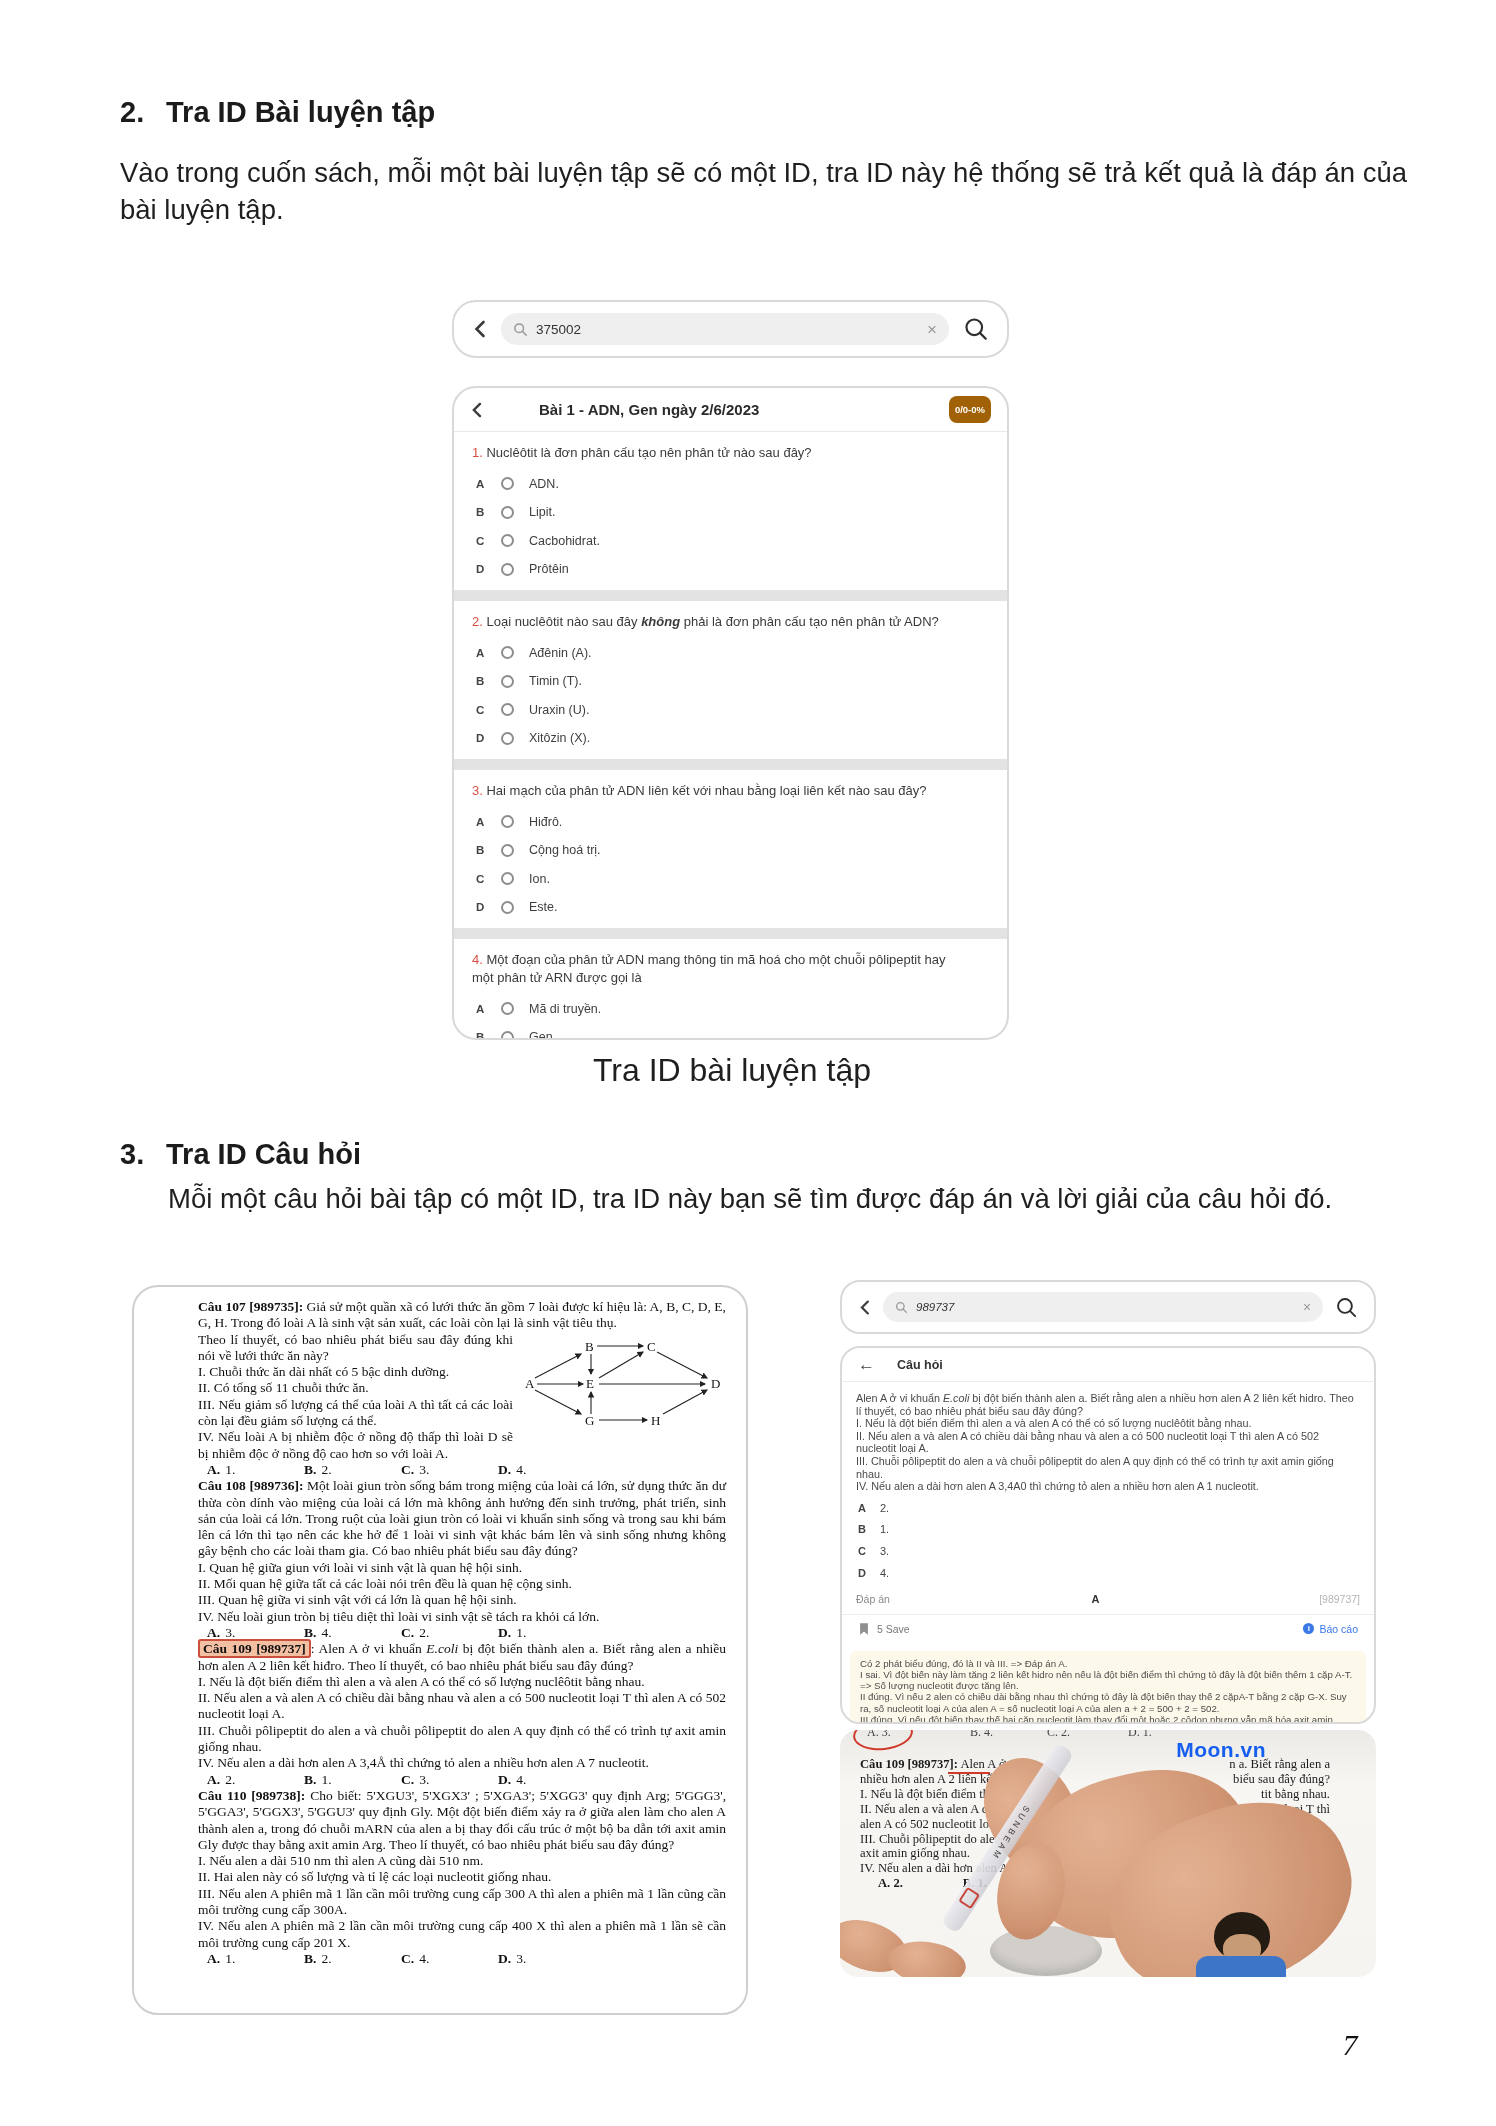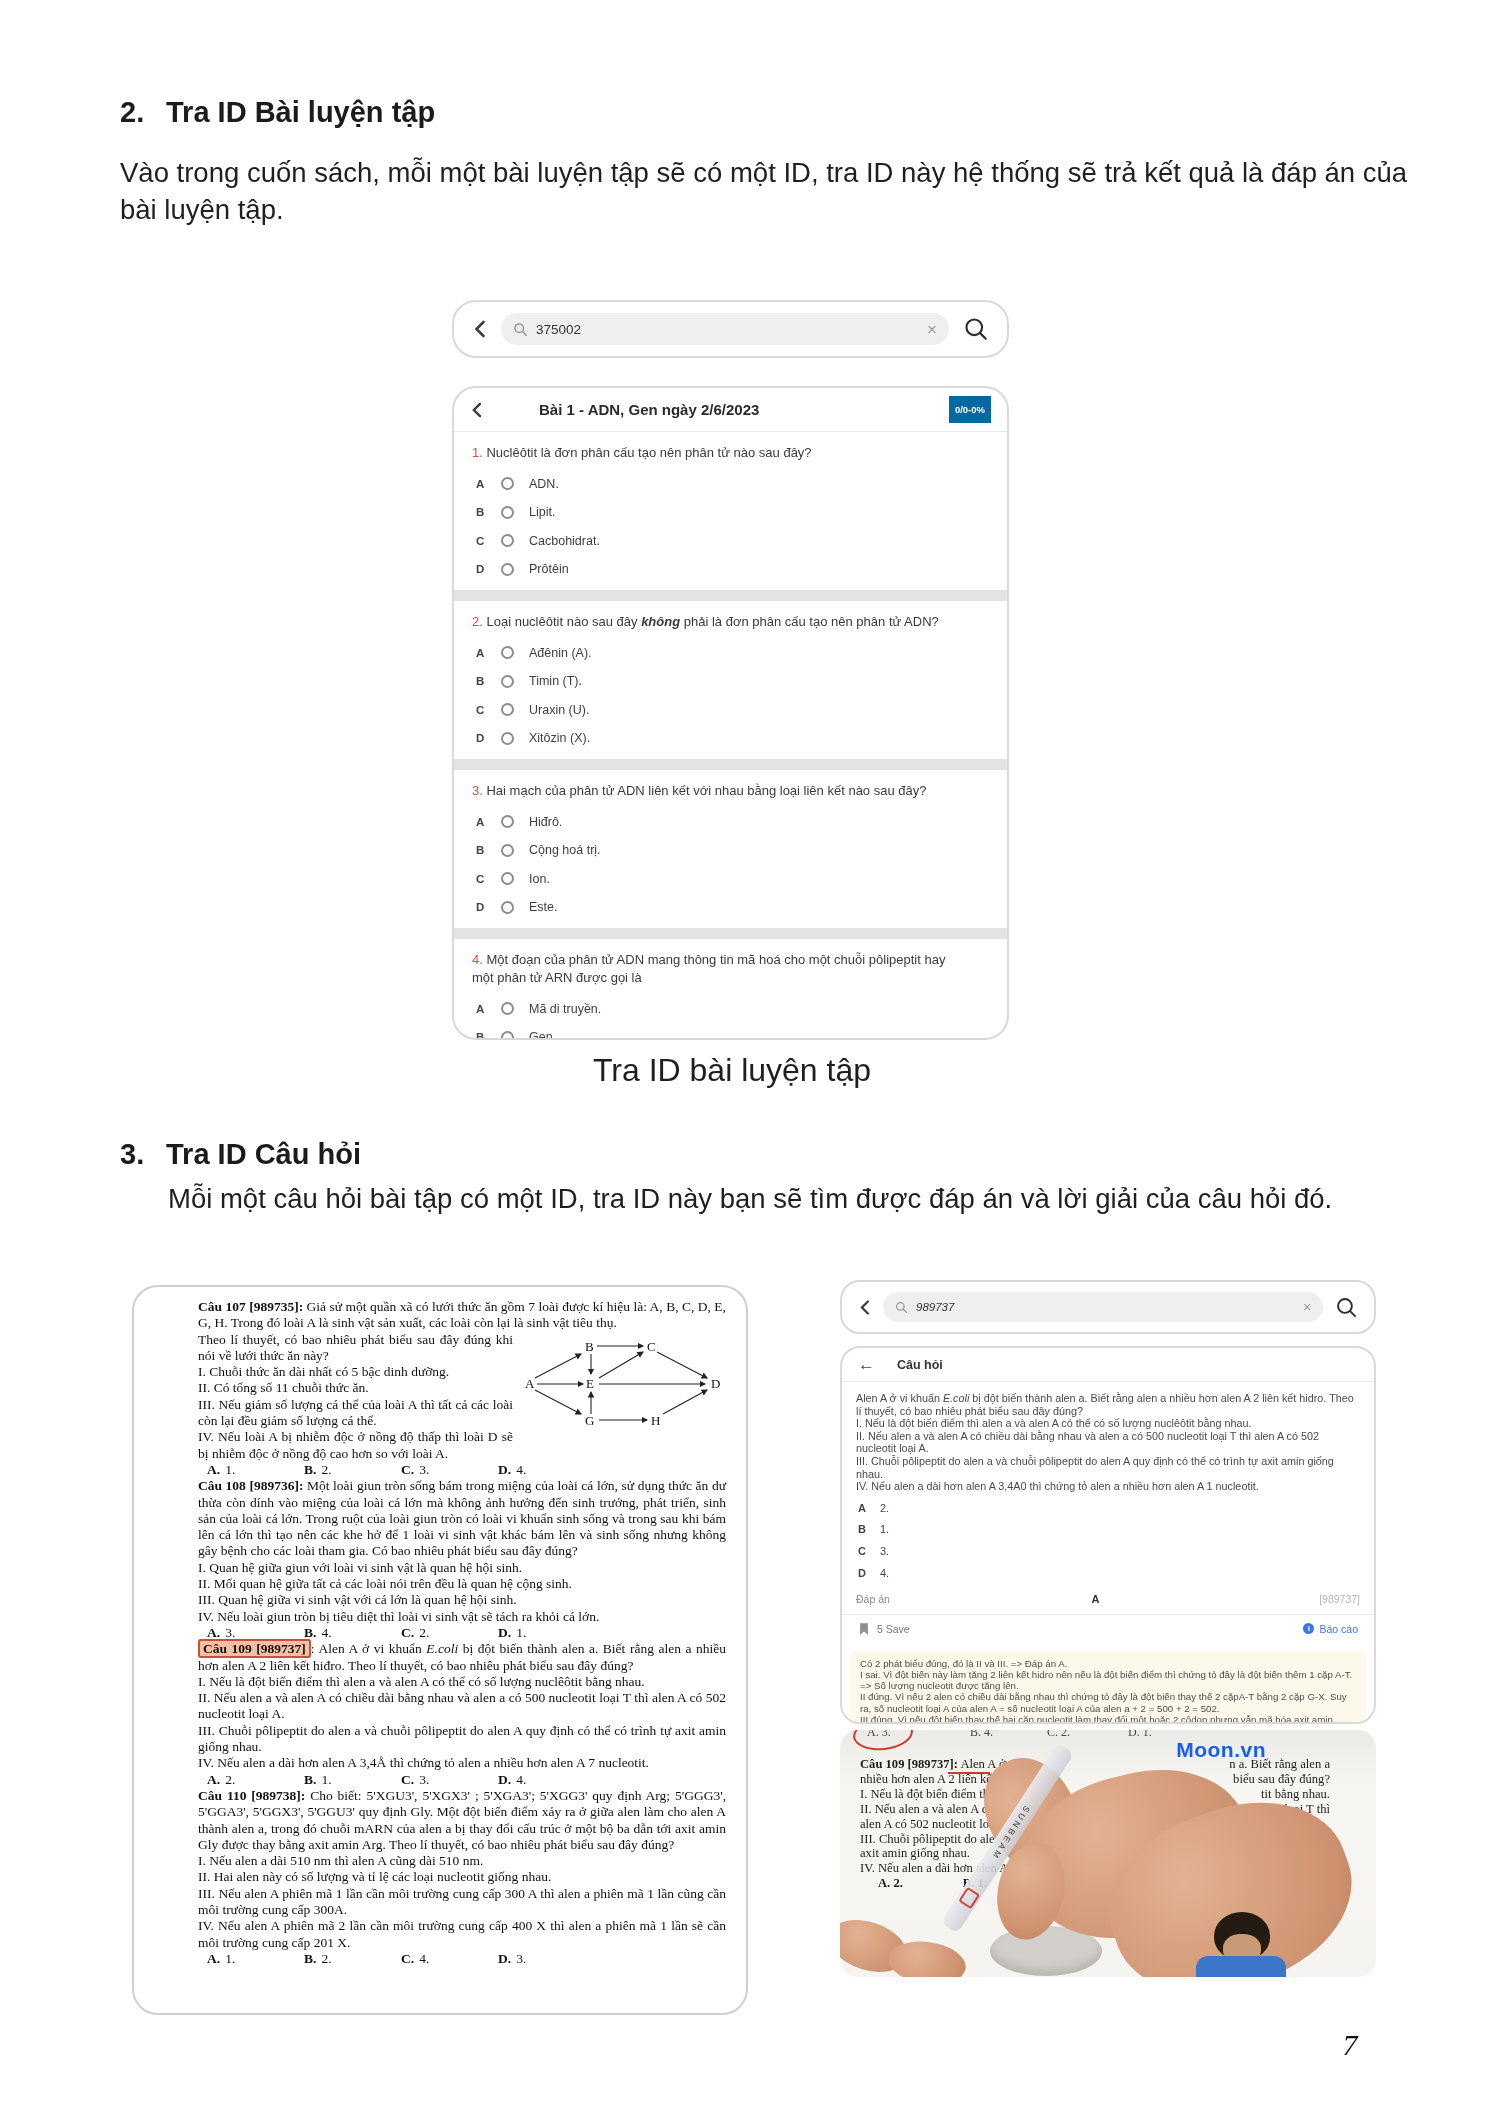--- a/index.html
+++ b/index.html
@@ -21,22 +21,22 @@
         padding:0 12px;gap:8px;box-sizing:border-box;color:#333;}
   .pill .spacer{flex:1;}
   .xicon{color:#9a9a9a;font-size:17px;line-height:1;}
   svg.ic{display:block;}
 
   
   .quiz{overflow:hidden;}
   .quiz-head{display:flex;align-items:center;gap:0;height:44px;padding:0 16px;
              border-bottom:1px solid #e9e9e9;box-sizing:border-box;}
   .quiz-title{font-weight:bold;font-size:15px;color:#2b2b2b;margin-left:56px;}
-  .badge{margin-left:auto;background:#0369a1;color:#fff;font-weight:bold;font-size:9.5px;
-         border-radius:0;padding:8px 6px;}
+  .badge{margin-left:auto;background:#a16207;color:#fff;font-weight:bold;font-size:9.5px;
+         border-radius:8px;padding:8px 6px;}
   .qblock{padding:12px 18px 14px;}
   .qtext{font-size:13px;color:#3a3a3a;line-height:18px;}
   .qnum{color:#d94f43;}
   .opt{display:flex;align-items:center;gap:15px;margin:14.5px 0 0 4px;}
   .optletter{font-weight:bold;font-size:11.5px;color:#444;width:10px;}
   .radio{width:13px;height:13px;border:2px solid #8d8d8d;border-radius:50%;box-sizing:border-box;}
   .opttext{font-size:12.5px;color:#3e3e3e;}
   .qsep{height:11px;background:#e3e3e3;}
 
   

